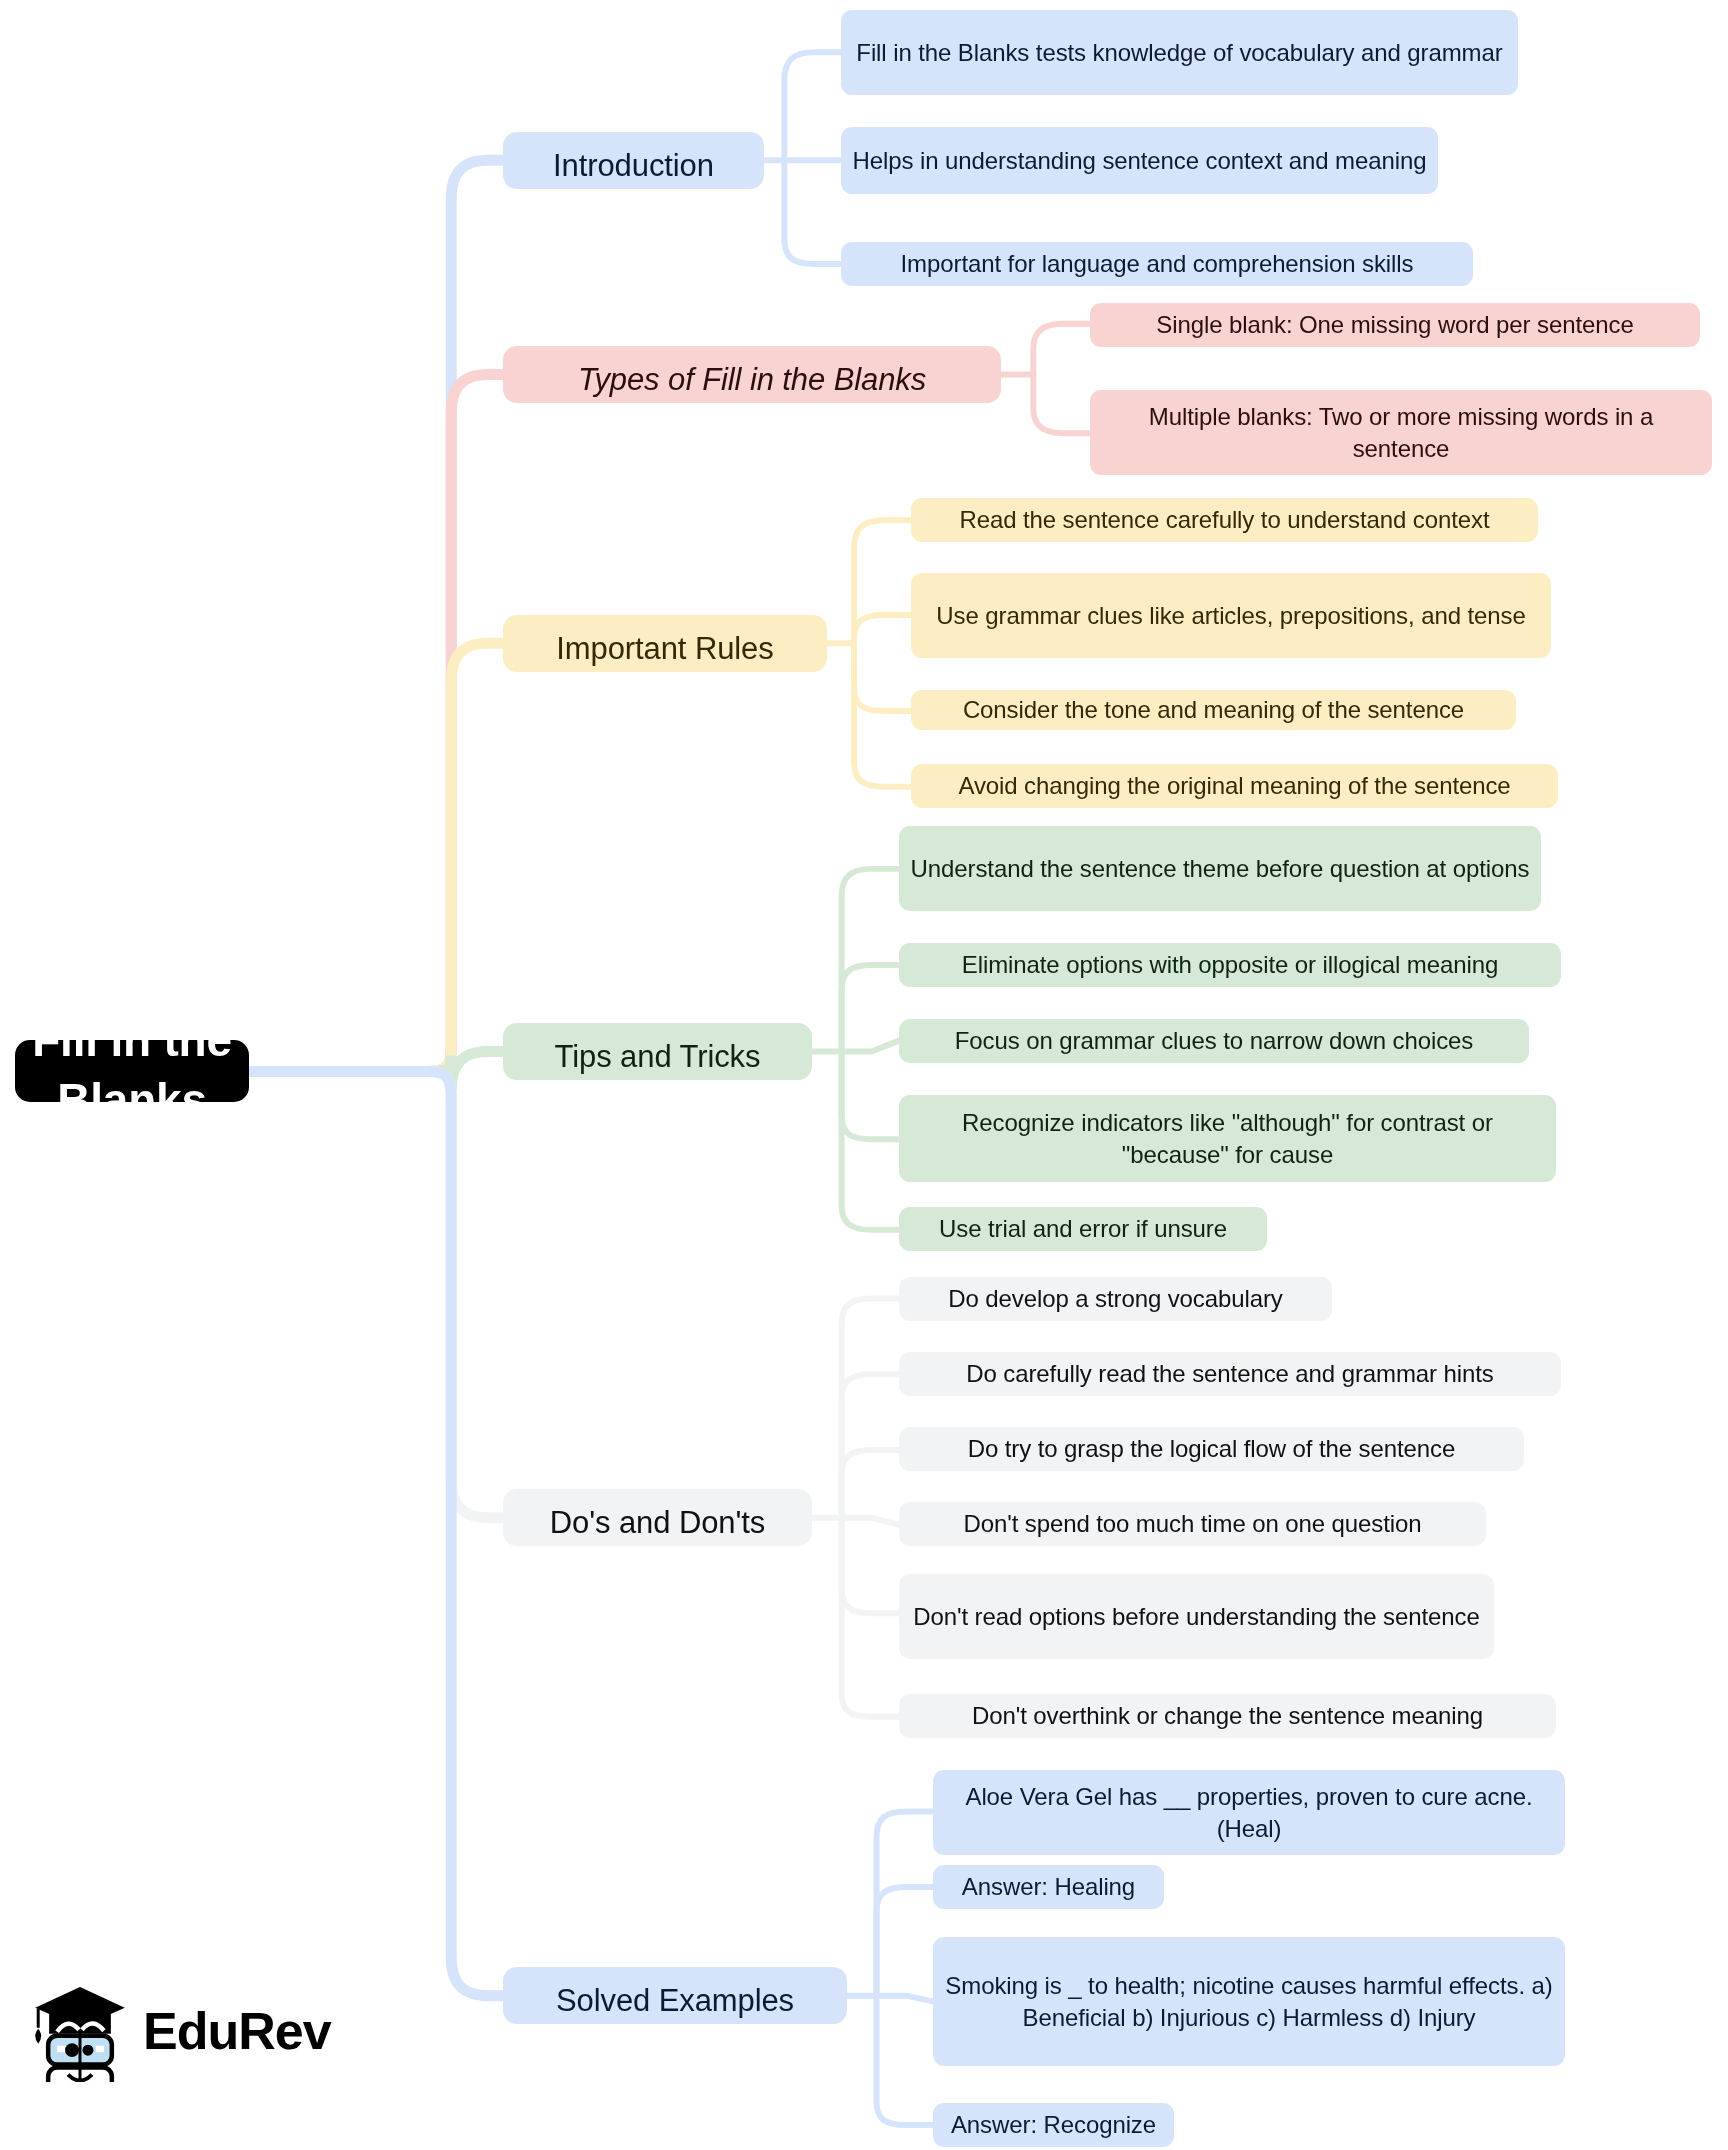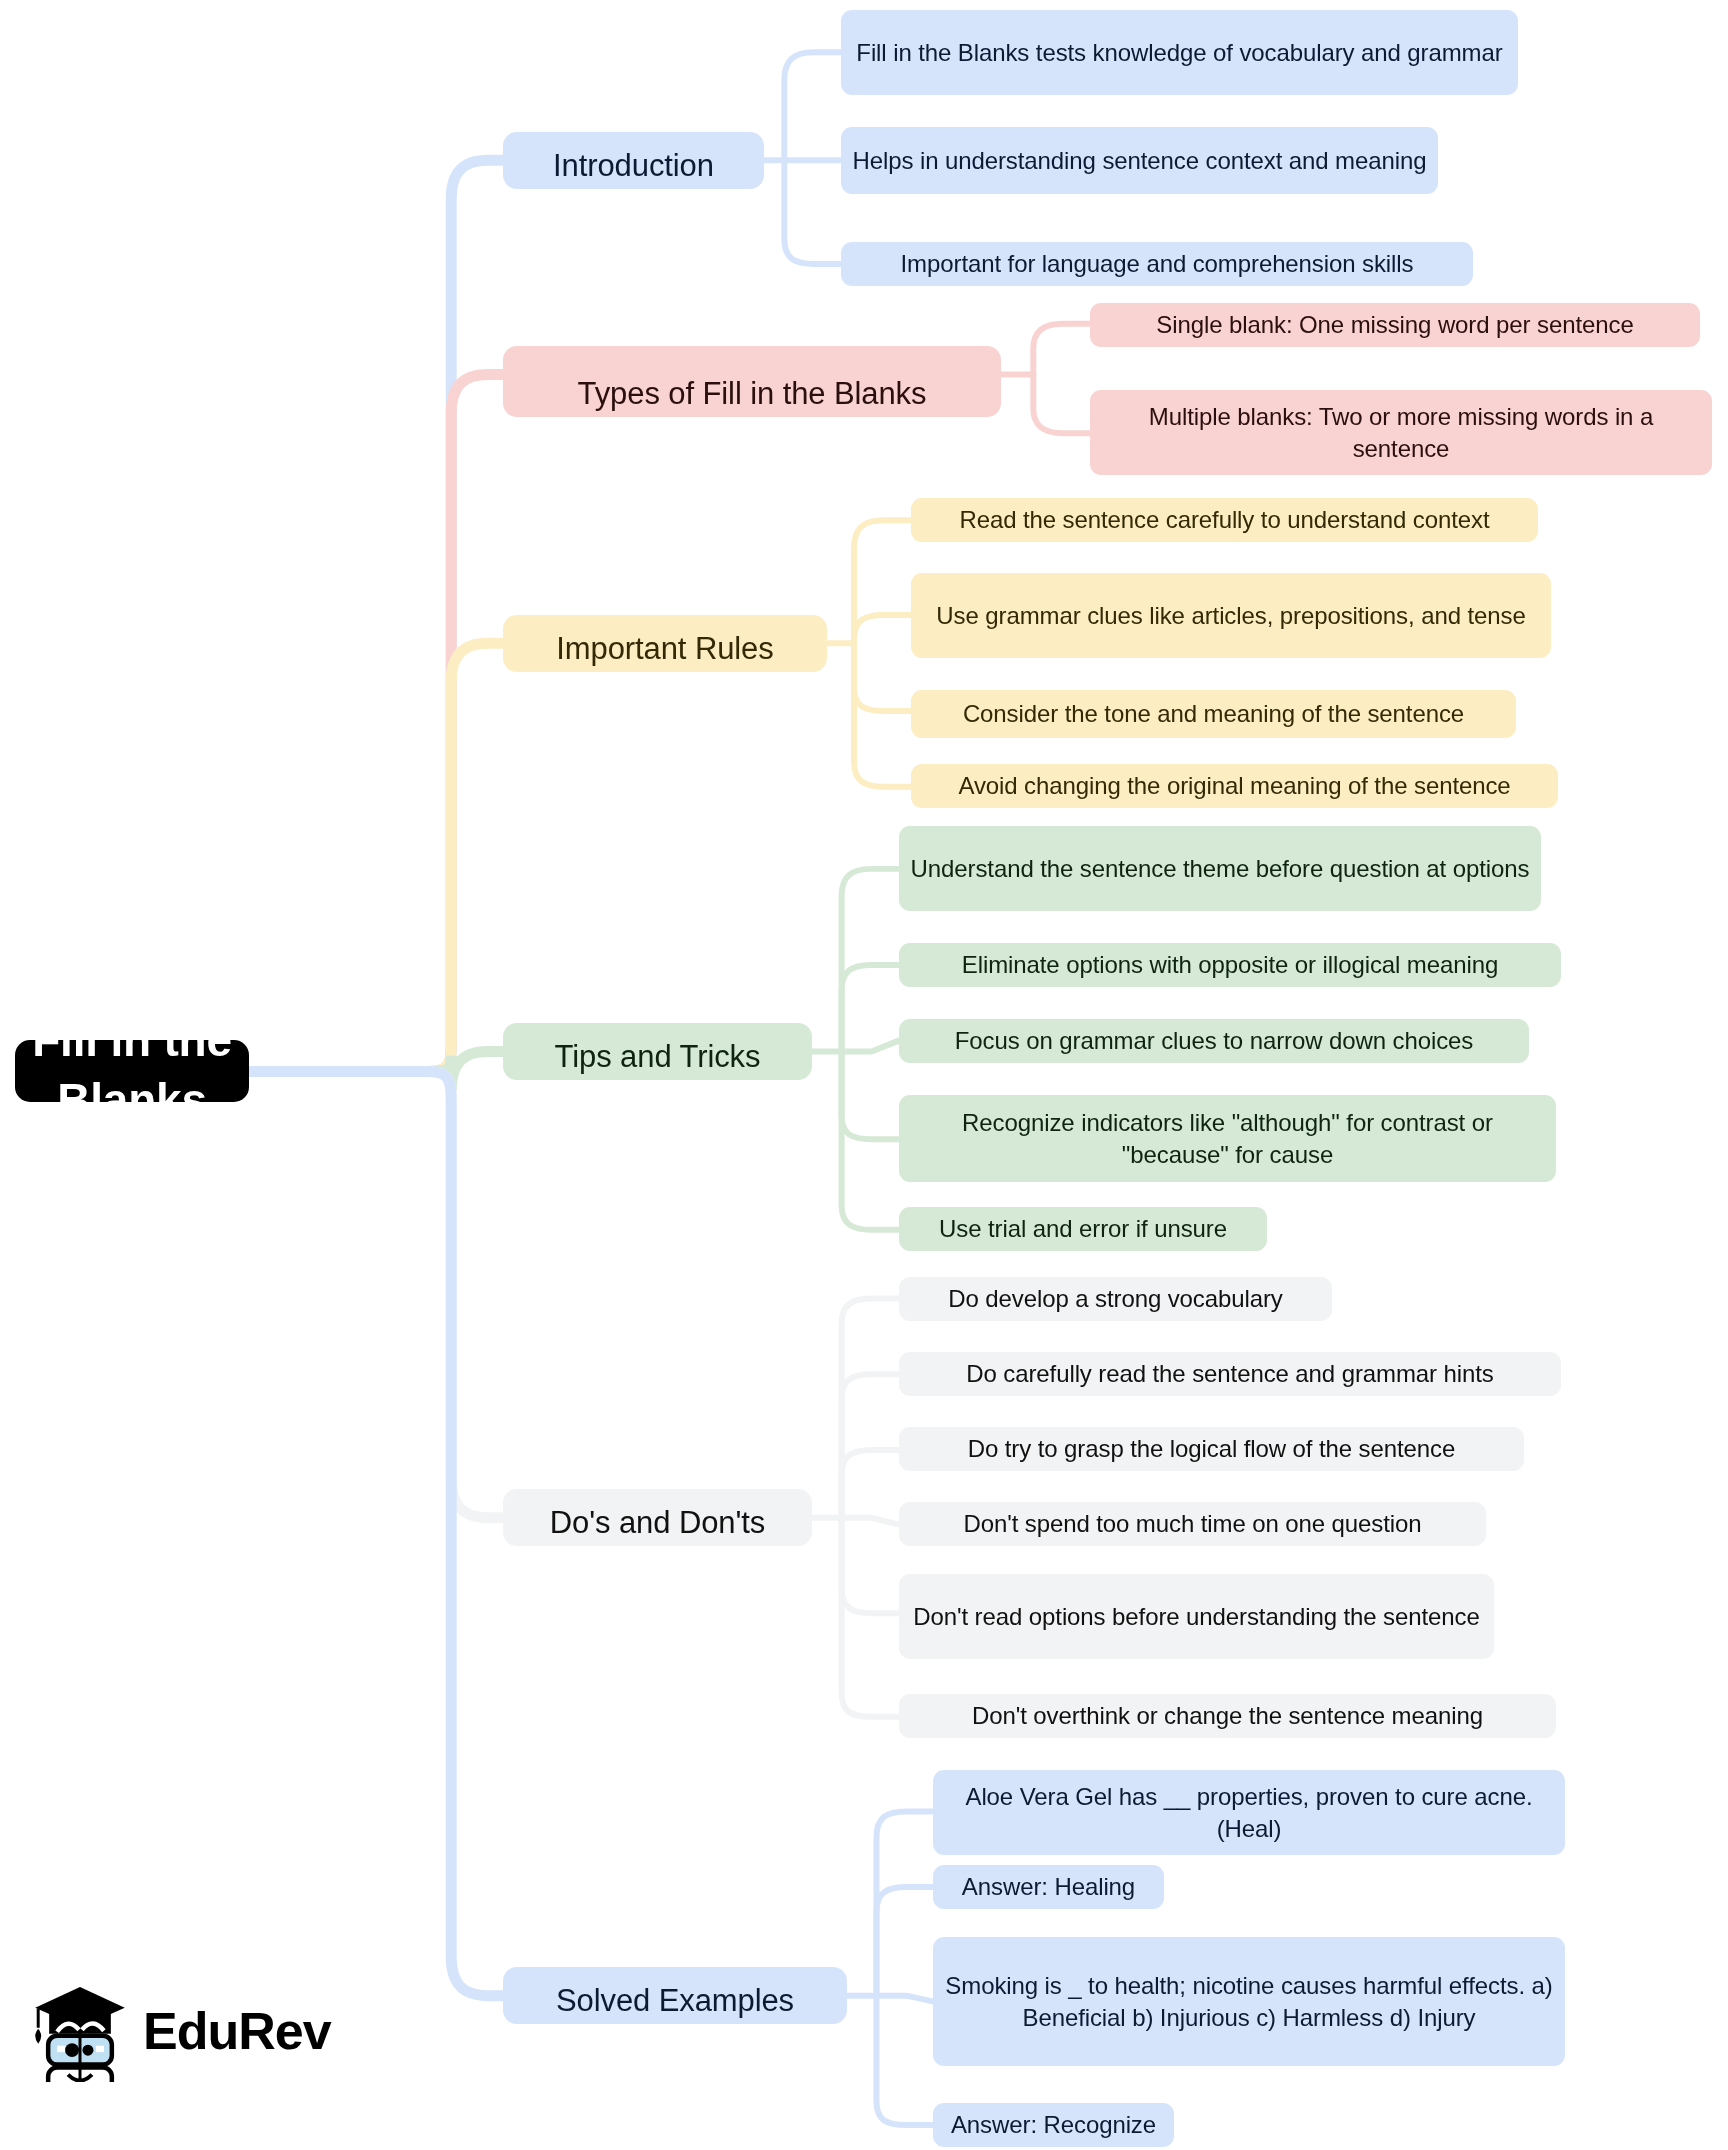--- a/index.html
+++ b/index.html
@@ -164,42 +164,42 @@
   <div class="node leaf c-blue" style="left:841px; top:10px; width:677px; height:85px;">
     <span>Fill in the Blanks tests knowledge of vocabulary and grammar</span>
   </div>
   <div class="node leaf c-blue" style="left:841px; top:127px; width:597px; height:67px;">
     <span>Helps in understanding sentence context and meaning</span>
   </div>
   <div class="node leaf c-blue" style="left:841px; top:242px; width:632px; height:44px;">
     <span>Important for language and comprehension skills</span>
   </div>
 
-  <div class="node branch c-pink" style="left:503px; top:346px; width:498px; height:71px;">
+  <div class="node branch c-pink" style="left:503px; top:346px; width:498px; height:57px;font-style:italic;">
     <span>Types of Fill in the Blanks</span>
   </div>
 
   <div class="node leaf c-pink" style="left:1090px; top:303px; width:610px; height:44px;">
     <span>Single blank: One missing word per sentence</span>
   </div>
   <div class="node leaf c-pink" style="left:1090px; top:390px; width:622px; height:85px;">
     <span>Multiple blanks: Two or more missing words in a sentence</span>
   </div>
 
   <div class="node leaf c-yellow" style="left:911px; top:498px; width:627px; height:44px;">
     <span>Read the sentence carefully to understand context</span>
   </div>
 
   <div class="node branch c-yellow" style="left:503px; top:615px; width:324px; height:57px;">
     <span>Important Rules</span>
   </div>
   <div class="node leaf c-yellow" style="left:911px; top:573px; width:640px; height:85px;">
     <span>Use grammar clues like articles, prepositions, and tense</span>
   </div>
-  <div class="node leaf c-yellow" style="left:911px; top:690px; width:605px; height:48px;">
+  <div class="node leaf c-yellow" style="left:911px; top:690px; width:605px; height:40px;">
     <span>Consider the tone and meaning of the sentence</span>
   </div>
   <div class="node leaf c-yellow" style="left:911px; top:764px; width:647px; height:44px;">
     <span>Avoid changing the original meaning of the sentence</span>
   </div>
 
   <div class="node branch c-green" style="left:503px; top:1023px; width:309px; height:57px;">
     <span>Tips and Tricks</span>
   </div>
 

